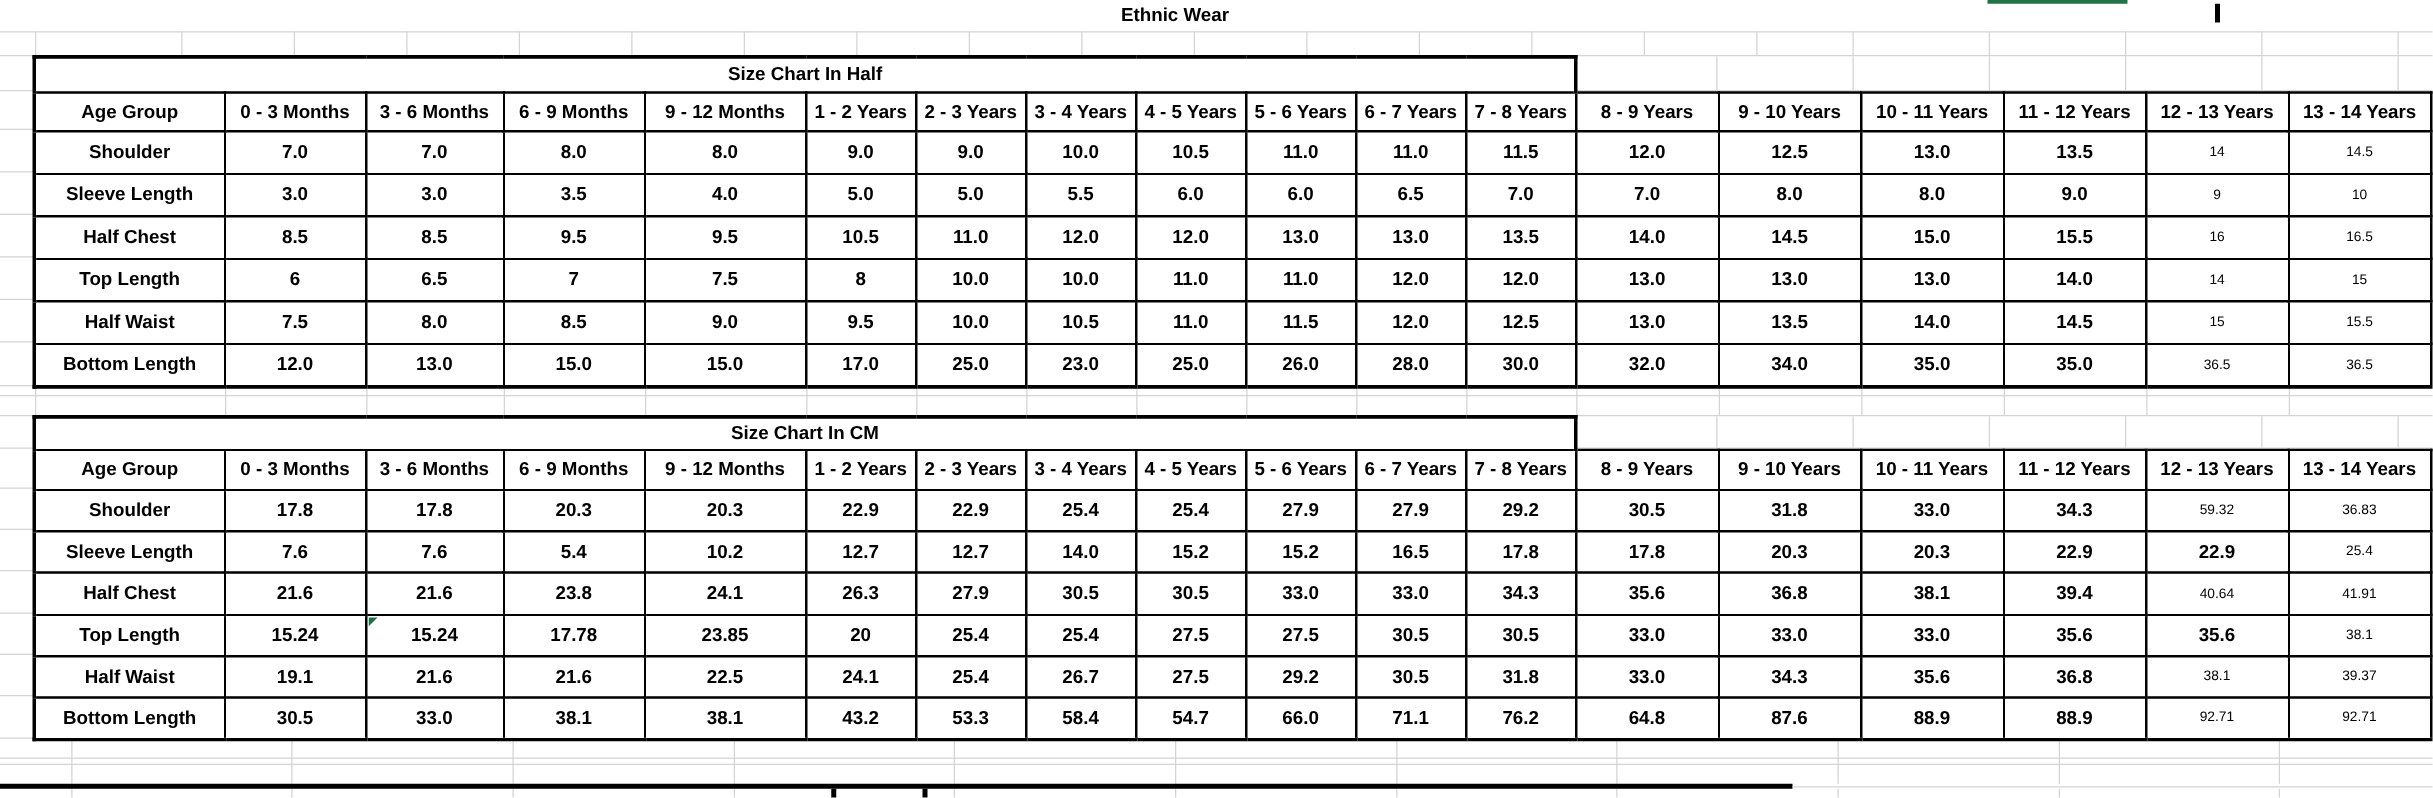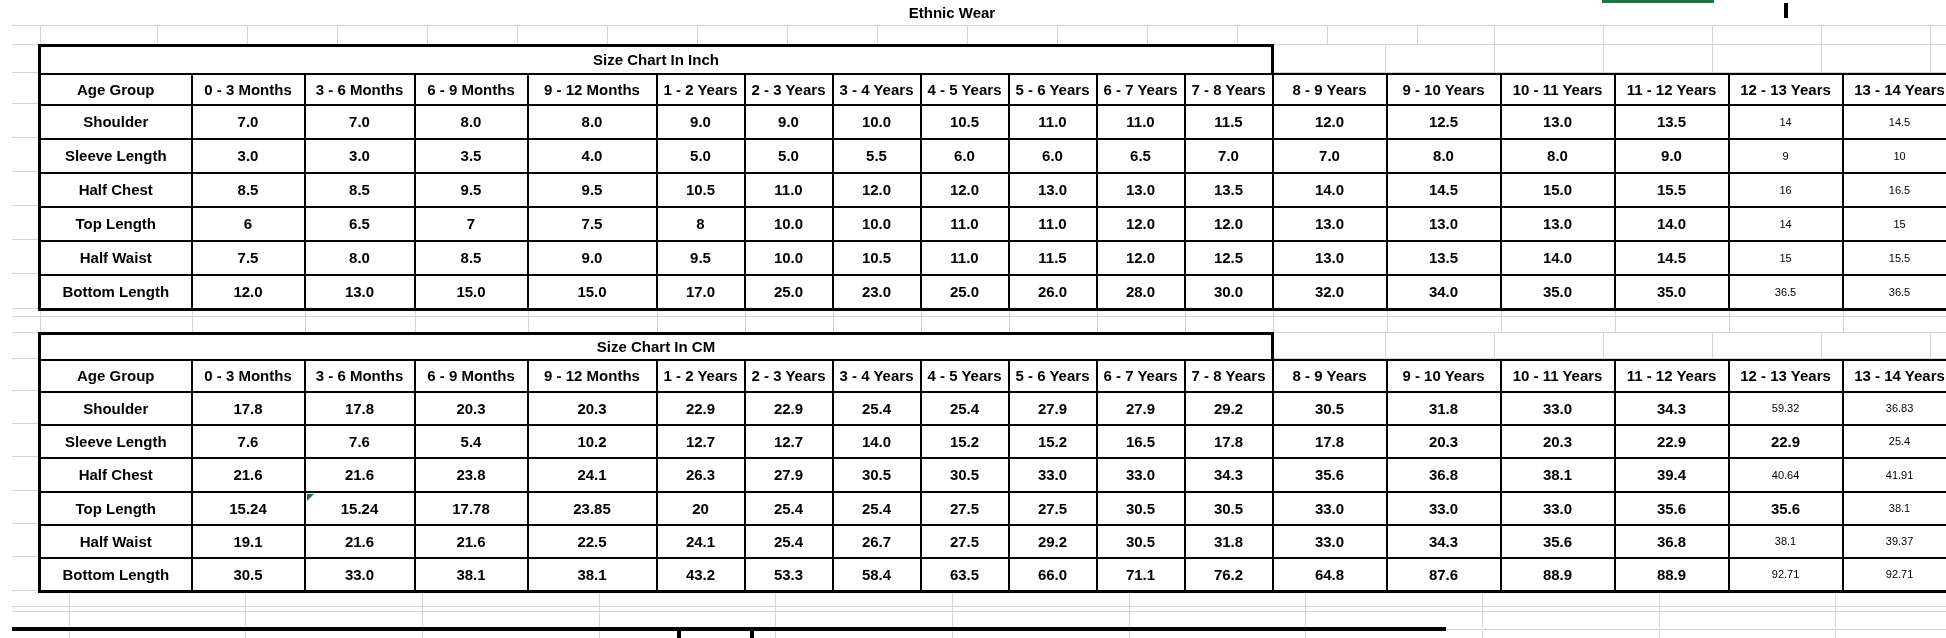--- a/index.html
+++ b/index.html
@@ -1,18 +1,18 @@
 <!DOCTYPE html>
 <html><head>
 <meta charset="utf-8">
 <style>
   html,body{margin:0;padding:0;background:#fff;}
   body{width:1946px;height:638px;position:relative;overflow:hidden;
        font-family:"Liberation Sans","DejaVu Sans",sans-serif;color:#000;}
-  #sheet{position:absolute;left:12px;top:0;width:1707px;height:638px;background:#fff;}
+  #sheet{position:absolute;left:0;top:0;width:1707px;height:638px;background:#fff;}
   .gl{position:absolute;background:#d4d4d4;}
   .mark{position:absolute;}
   #sheet-title{position:absolute;left:0;top:2px;width:1880px;height:22px;
                text-align:center;font-size:15px;font-weight:bold;line-height:22px;}
   table.size-table{position:absolute;left:26px;border-collapse:collapse;table-layout:fixed;z-index:2;}
   table.size-table td,table.size-table th{
       border:2px solid #000;background:#fff;text-align:center;vertical-align:middle;
       font-weight:bold;font-size:15px;padding:0;position:relative;overflow:hidden;white-space:nowrap;}
   table.size-table th.rlabel{border-left:3px solid #000;}
   table.size-table td.cap{border:3px solid #000;border-bottom:2px solid #000;font-size:15px;}
@@ -141,21 +141,21 @@
           <col style="width: 88px;">
           <col style="width: 114px;">
           <col style="width: 114px;">
           <col style="width: 114px;">
           <col style="width: 114px;">
           <col style="width: 114px;">
           <col style="width: 114px;">
         </colgroup>
         <tbody>
           <tr style="height: 28px;">
-            <td colspan="12" class="cap">Size Chart In Inch</td>
+            <td colspan="12" class="cap">Size Chart In Half</td>
             <td colspan="6" class="spacer"></td>
           </tr>
           <tr style="height: 31px;">
             <th class="rlabel">Age Group</th>
             <th>0 - 3 Months</th>
             <th>3 - 6 Months</th>
             <th>6 - 9 Months</th>
             <th>9 - 12 Months</th>
             <th>1 - 2 Years</th>
             <th>2 - 3 Years</th>
@@ -441,21 +441,21 @@
           </tr>
           <tr style="height: 34px;">
             <th class="rlabel">Bottom Length</th>
             <td>30.5</td>
             <td>33.0</td>
             <td>38.1</td>
             <td>38.1</td>
             <td>43.2</td>
             <td>53.3</td>
             <td>58.4</td>
-            <td>63.5</td>
+            <td>54.7</td>
             <td>66.0</td>
             <td>71.1</td>
             <td>76.2</td>
             <td>64.8</td>
             <td>87.6</td>
             <td>88.9</td>
             <td>88.9</td>
             <td class="small">92.71</td>
             <td class="small">92.71</td>
           </tr>

